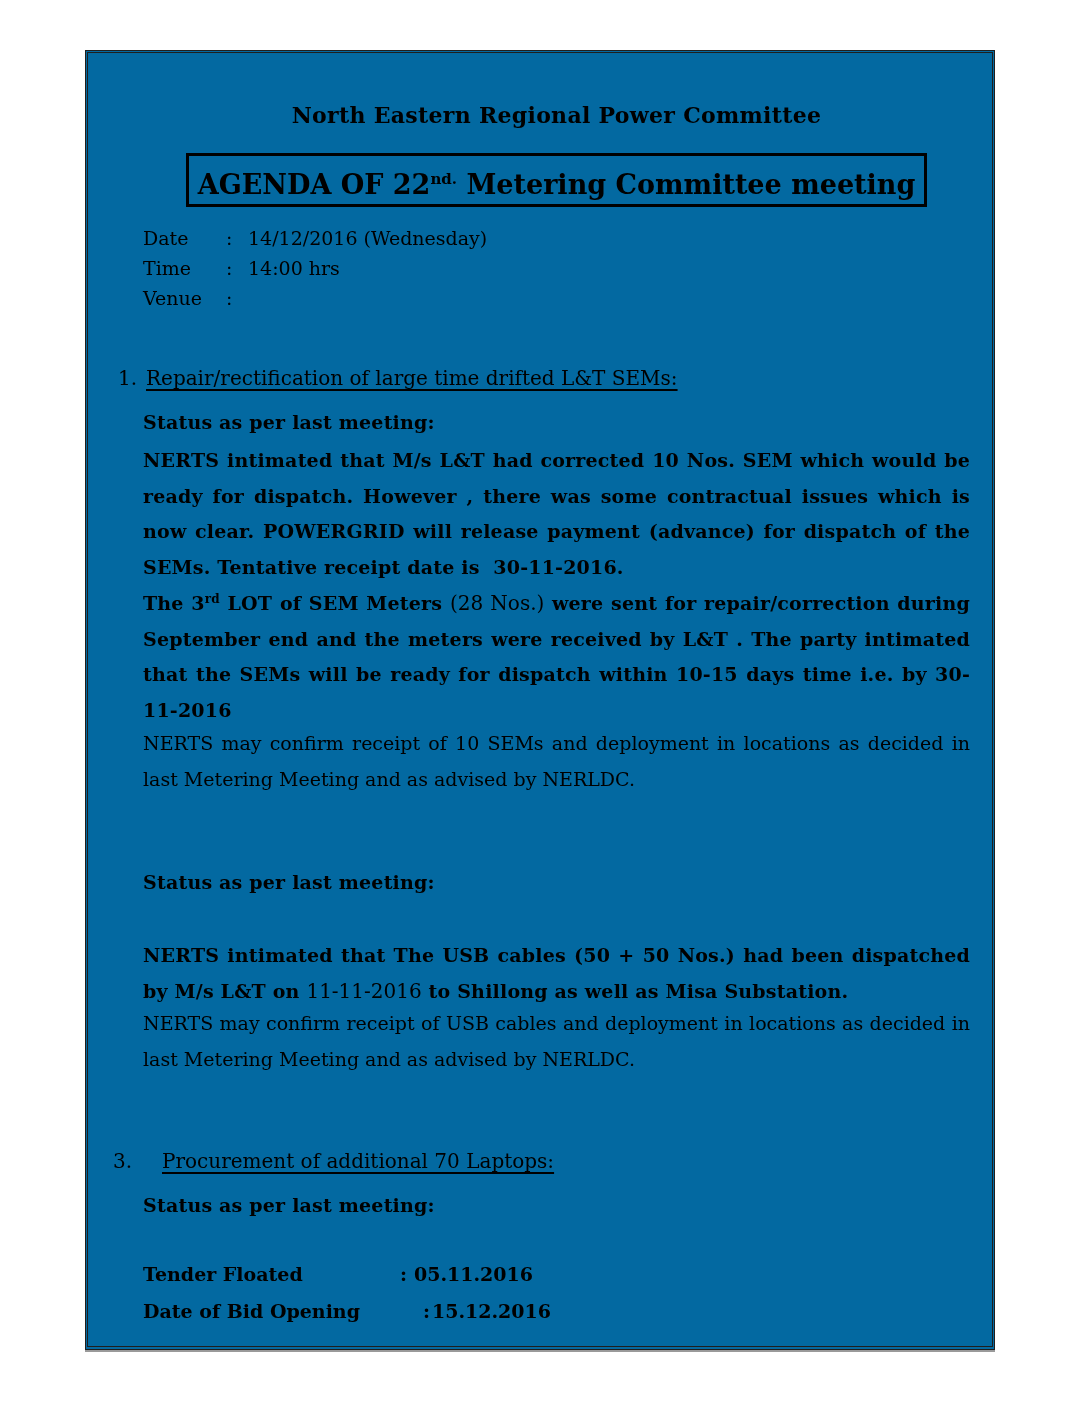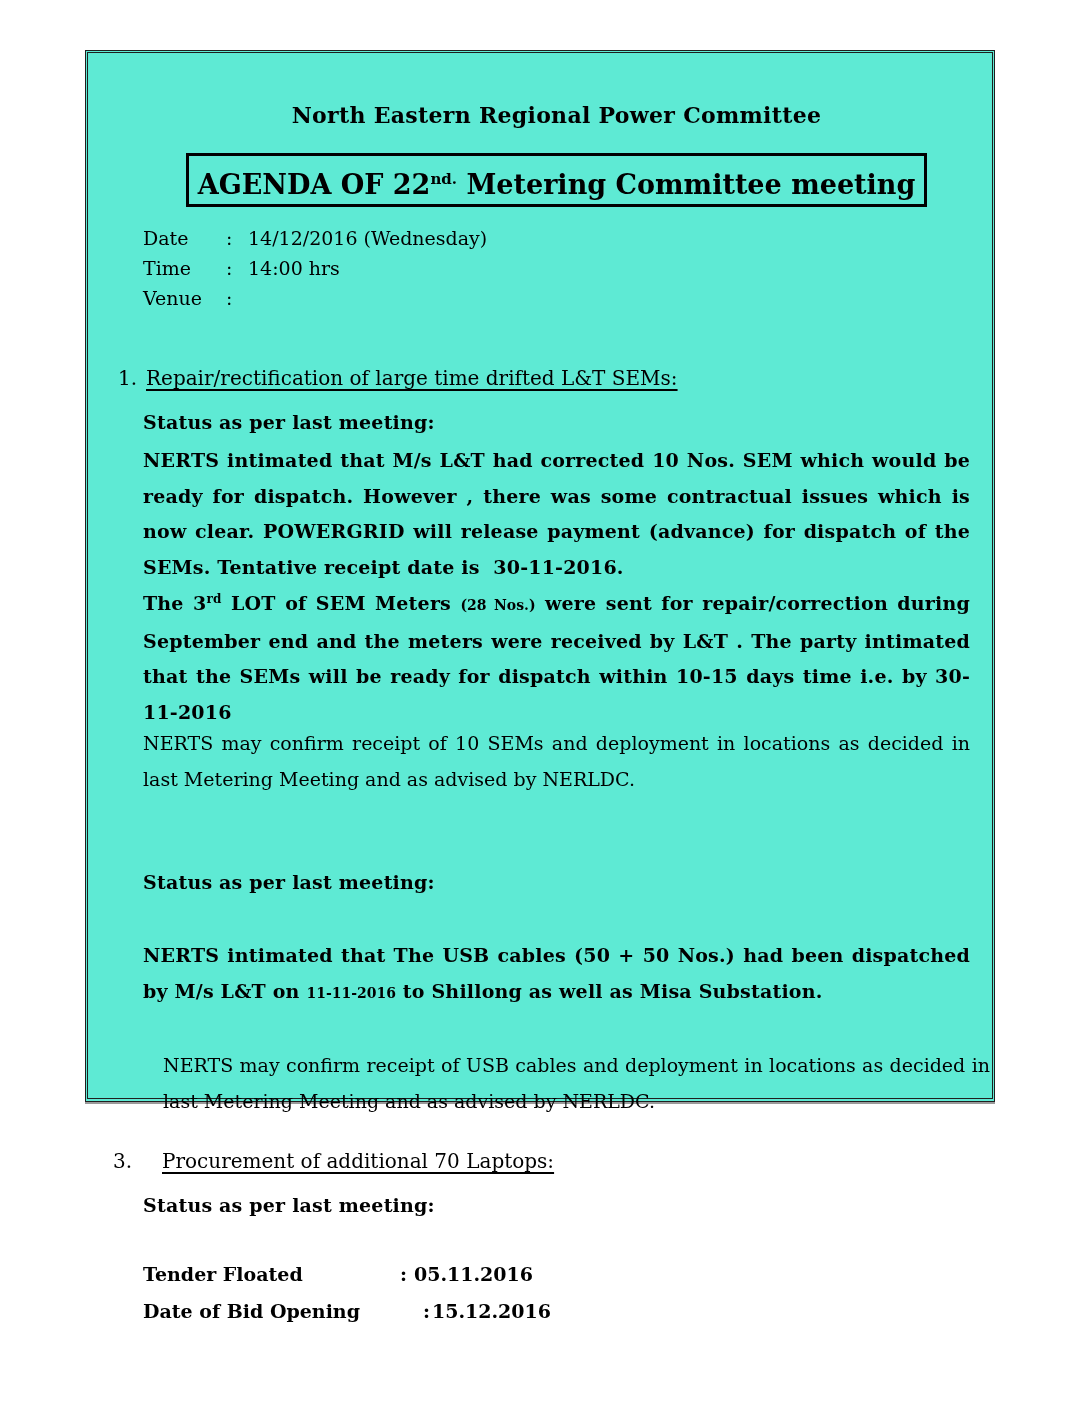--- a/index.html
+++ b/index.html
@@ -2,23 +2,23 @@
 <html><head>
 <meta charset="utf-8">
 <style>
   html, body { margin:0; padding:0; }
   body {
     width:1088px; height:1408px; background:#ffffff; position:relative;
     font-family:"DejaVu Serif","Liberation Serif",serif; color:#000;
     -webkit-font-smoothing:antialiased;
   }
   .page {
-    position:absolute; left:85px; top:50px; width:910px; height:1052px;
+    position:absolute; left:85px; top:50px; width:910px; height:1300px;
     box-sizing:border-box; border:3px double #1f1f1f; border-bottom-width:4px;
-    box-shadow:0 2px 0 #9a9a9a; background:#5eead4;
+    box-shadow:0 2px 0 #9a9a9a; background:#0369a1;
   }
   .abs { position:absolute; }
   .col { left:55px; width:827px; }
 
   .org-title { top:47px; text-align:center; font-size:22px; font-weight:bold; line-height:30px; letter-spacing:0.3px; }
 
   .agenda-wrap { top:100px; text-align:center; }
   .agenda-box {
     display:inline-block; border:3px solid #000; padding:7px 9px 3px 9px;
     font-size:27px; font-weight:bold; line-height:33px; white-space:nowrap;
@@ -33,38 +33,38 @@
   .meta-row.venue .m-value { padding-left:4px; }
 
   .sec-head { font-size:20px; line-height:26px; white-space:nowrap; }
   .sec-num  { display:inline-block; }
   .sec-title { text-decoration:underline; text-underline-offset:4px; text-decoration-thickness:1.5px; }
 
   .status { font-weight:bold; font-size:19px; line-height:24px; letter-spacing:0.2px; }
 
   .para { font-size:19px; line-height:35.5px; text-align:justify; }
   .para.bold { font-weight:bold; letter-spacing:0.2px; }
-  .para .rg { font-weight:bold; font-size:14px; letter-spacing:0; }
+  .para .rg { font-weight:normal; font-size:20px; letter-spacing:0; }
   .para sup { font-size:12px; line-height:0; }
 
   .tender-row { display:flex; font-weight:bold; font-size:19px; line-height:26px; }
   .t-label { display:inline-block; }
   .t-colon { display:inline-block; }
   .t-value { }
 
   #s1-head { top:312px; left:30px; }
   #s1-status { top:357px; }
   #s1-para1 { top:390px; }
   #s1-para2 { top:533px; }
   #s1-para3 { top:673px; }
 
   #s2-head { top:781px; left:15px; }
   #s2-status { top:817px; }
   #s2-para1 { top:885px; }
-  #s2-para2 { top:995px;margin-left:20px; }
+  #s2-para2 { top:953px; }
 
   #s3-head { top:1095px; left:25px; }
   #s3-status { top:1140px; }
   #t-row1 { top:1208px; }
   #t-row2 { top:1245px; }
 </style>
 </head>
 <body>
 
 <div class="page">

